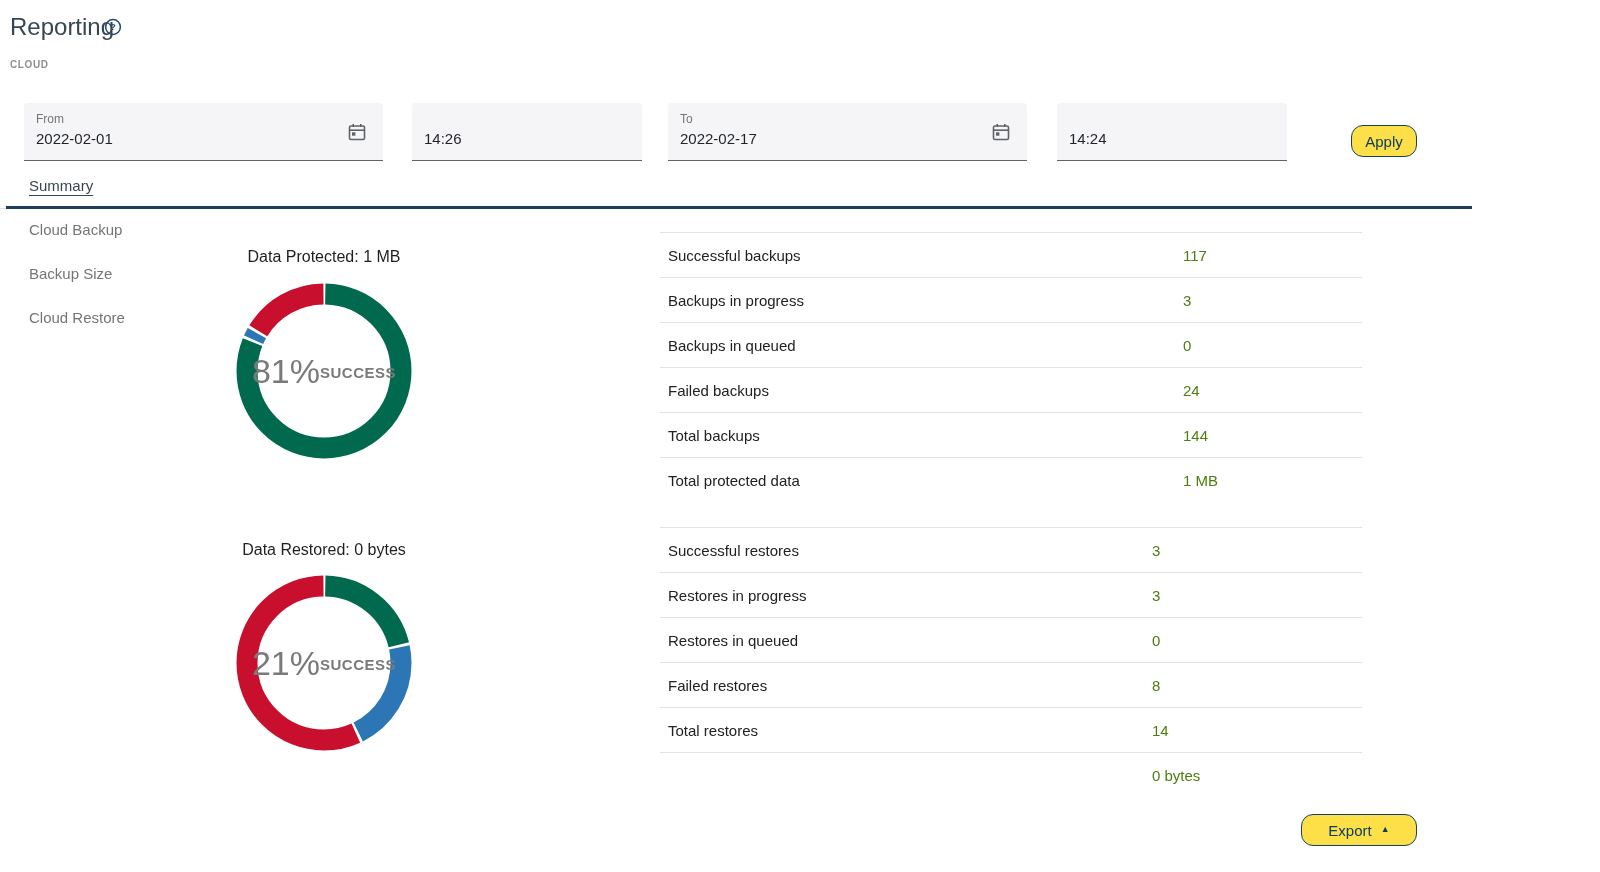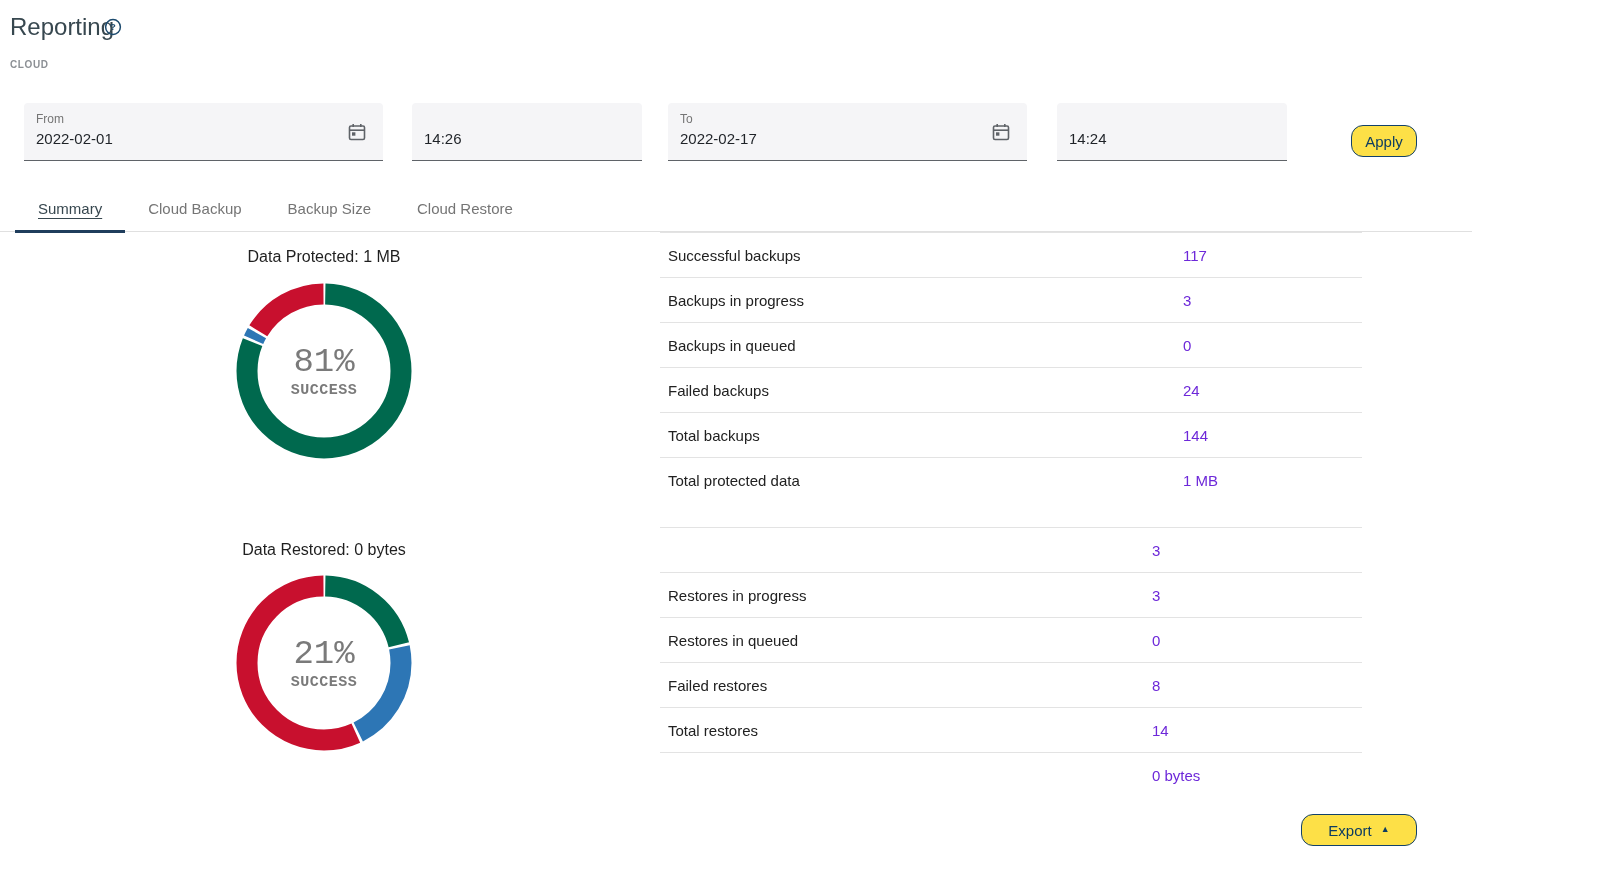--- a/index.html
+++ b/index.html
@@ -20,40 +20,40 @@
   .cal-icon { position:absolute; right:16px; top:19px; width:20px; height:20px; cursor:pointer; }
 
   .btn { position:absolute; height:32px; background:#fde047; border:1px solid #12416b; border-radius:12px;
          color:#0d3c61; font-size:15px; font-weight:500; font-family:"Liberation Sans",sans-serif;
          cursor:pointer; display:flex; align-items:center; justify-content:center; }
   #apply-btn { top:125px; right:55px; width:66px; }
   #export-btn { top:814px; right:55px; width:116px; gap:9px; }
   .caret-up { font-size:9px; color:#0d3c61; transform:translateY(-1px); }
 
   
-  .tabs { position:absolute; left:0; top:187px; width:1584px; height:45px; border-bottom:1px solid #e0e0e0;
-          display:flex; padding-left:15px; }
+  .tabs { position:absolute; left:0; top:164px; width:1584px; height:45px; border-bottom:1px solid #e0e0e0;
+          display:flex; padding-left:6px;flex-direction:column; }
   .tab { height:45px; line-height:44px; padding:0 23px; font-size:15px; color:#757575; cursor:pointer;
          position:relative; white-space:nowrap; }
   .tab.active { color:#37474f; text-decoration:underline; text-underline-offset:4px; }
   .tab.active::after { content:""; position:absolute; left:0; right:0; bottom:-1px; height:3px; background:#1f3d5c; }
 
   
   .donut-title { position:absolute; left:0; width:648px; text-align:center; font-size:16px; color:#1f1f1f; }
   .donut-wrap { position:absolute; left:236px; width:176px; height:176px; }
   .donut-wrap svg { display:block; width:176px; height:176px; }
-  .donut-center { position:absolute; inset:0; display:flex; flex-direction:column; align-items:center; justify-content:center;font-family:Liberation Mono, monospace; }
+  .donut-center { position:absolute; inset:0; display:flex; align-items:center; justify-content:center; }
   .donut-pct { font-size:34px; color:#7a7a7a; line-height:36px; }
   .donut-sub { font-size:15px; font-weight:700; color:#7a7a7a; letter-spacing:.5px; margin-top:2px; }
 
   
   .stats-table { position:absolute; left:660px; width:702px; }
   .stat-row { position:relative; height:45px; border-top:1px solid #e3e3e3; }
   .stat-label { position:absolute; left:8px; top:0; line-height:45px; font-size:15px; color:#212121; }
-  .stat-value { position:absolute; top:0; line-height:45px; font-size:15px; color:#6d28d9; }
+  .stat-value { position:absolute; top:0; line-height:45px; font-size:15px; color:#4d7c0f; }
   #backup-table { top:232px; }
   #restore-table { top:527px; }
 </style>
 </head>
 <body>
 
 <div class="page">
 
   <h1 class="page-title">Reporting</h1>
 
@@ -158,20 +158,21 @@
         <span class="stat-label">Total backups</span>
         <span class="stat-value" style="left: 523px;">144</span>
       </div>
       <div class="stat-row">
         <span class="stat-label">Total protected data</span>
         <span class="stat-value" style="left: 523px;">1 MB</span>
       </div>
     </div>
   <div class="stats-table" id="restore-table">
       <div class="stat-row">
+        <span class="stat-label">Successful restores</span>
         <span class="stat-value" style="left: 492px;">3</span>
       </div>
       <div class="stat-row">
         <span class="stat-label">Restores in progress</span>
         <span class="stat-value" style="left: 492px;">3</span>
       </div>
       <div class="stat-row">
         <span class="stat-label">Restores in queued</span>
         <span class="stat-value" style="left: 492px;">0</span>
       </div>

